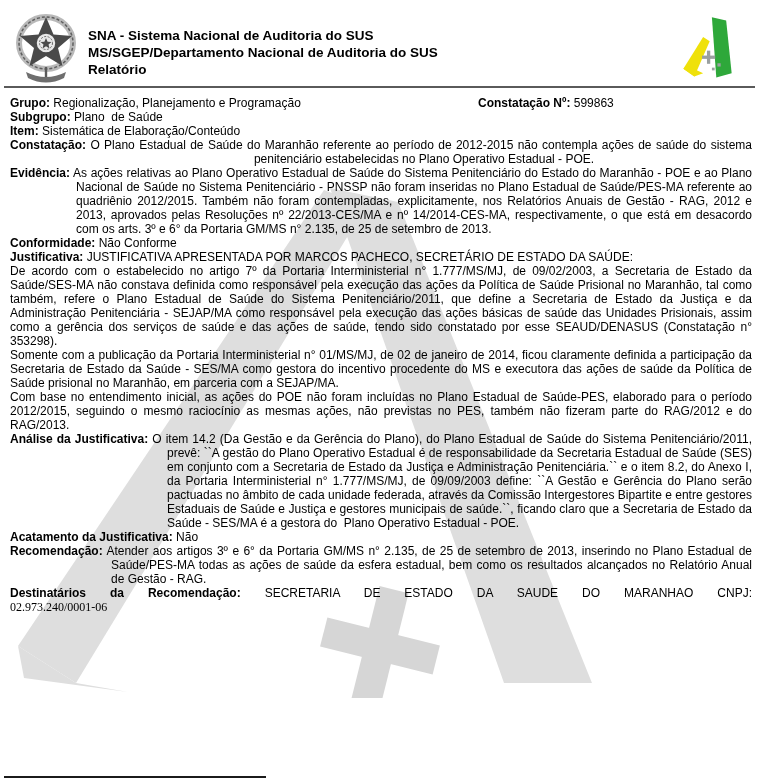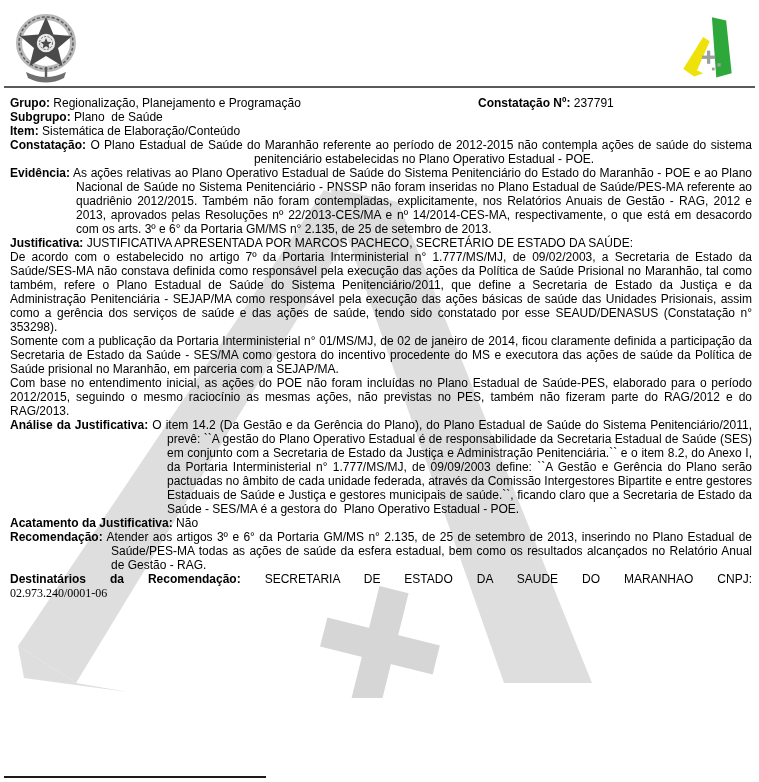--- a/index.html
+++ b/index.html
@@ -58,20 +58,25 @@
       <ellipse cx="32" cy="31" rx="27" ry="26" fill="none" stroke-width="6" opacity="0.6" stroke="#8a8a8a"></ellipse>
       <ellipse cx="32" cy="31" rx="27" ry="26" fill="none" stroke="#5f5f5f" stroke-width="1.5" stroke-dasharray="3 2"></ellipse>
       <polygon points="32,5 39.5,22.5 58,24 44,36 48.5,54 32,44 15.5,54 20,36 6,24 24.5,22.5" fill="#4a4a4a"></polygon>
       <circle cx="32" cy="31" r="10" fill="#e8e8e8" stroke="#4a4a4a" stroke-width="1.5"></circle>
       <circle cx="32" cy="31" r="6.5" fill="none" stroke="#6a6a6a" stroke-width="1" stroke-dasharray="2 1.5"></circle>
       <polygon fill="#4a4a4a" points="32,26 33.6,29.8 37.5,30 34.5,32.6 35.5,36.4 32,34.2 28.5,36.4 29.5,32.6 26.5,30 30.4,29.8"></polygon>
       <rect x="30.8" y="55" width="2.4" height="10" fill="#5a5a5a"></rect>
       <path d="M12,60 Q32,70 52,60 L50,66 Q32,75 14,66 Z" fill="#6e6e6e"></path>
     </svg>
 
+    <div class="titles">
+      <div>SNA - Sistema Nacional de Auditoria do SUS</div>
+      <div>MS/SGEP/Departamento Nacional de Auditoria do SUS</div>
+      <div>Relatório</div>
+    </div>
 
     <svg class="logo-right" width="66" height="68" viewBox="0 0 60 62" aria-hidden="true">
       <polygon points="29,2 42,5 47,53 33,57" fill="#2ea83a"></polygon>
       <polygon points="21,20 27,24 13,56 3,49" fill="#efe10a"></polygon>
       <polygon points="3,49 13,56 21,53 6,46" fill="#efe10a"></polygon>
       <g>
         <rect x="20" y="37" width="12" height="3" fill="#9aa0a0"></rect>
         <rect x="24.5" y="32.5" width="3" height="12" fill="#9aa0a0"></rect>
         <rect x="34" y="44" width="3" height="3" fill="#9aa0a0"></rect>
         <rect x="29" y="48" width="2.5" height="2.5" fill="#9aa0a0"></rect>
@@ -81,21 +86,21 @@
     <div class="hrule"></div>
   </div>
 
   <div class="content">
 
     <div class="field row-grupo">
       <span class="lbl">Grupo:</span>
       <span class="val">Regionalização, Planejamento e Programação</span>
       <span class="const-no">
         <span class="lbl">Constatação Nº:</span>
-        <span class="val">237791</span>
+        <span class="val">599863</span>
       </span>
     </div>
 
     <div class="field">
       <span class="lbl">Subgrupo:</span>
       <span class="val">Plano &nbsp;de Saúde</span>
     </div>
 
     <div class="field">
       <span class="lbl">Item:</span>
@@ -106,20 +111,24 @@
       <span class="lbl">Constatação:</span>
       <span class="val">O Plano Estadual de Saúde do Maranhão referente ao período de 2012-2015 não contempla ações de saúde do sistema penitenciário estabelecidas no Plano Operativo Estadual - POE.</span>
     </div>
 
     <div class="field f-evid">
       <span class="lbl">Evidência:</span>
       <span class="val">As ações relativas ao Plano Operativo Estadual de Saúde do Sistema Penitenciário do Estado do Maranhão - POE e ao Plano Nacional de Saúde no Sistema Penitenciário - PNSSP não foram inseridas no Plano Estadual de Saúde/PES-MA referente ao quadriênio 2012/2015. Também não foram contempladas, explicitamente, nos Relatórios Anuais de Gestão - RAG, 2012 e 2013, aprovados pelas Resoluções nº 22/2013-CES/MA e nº 14/2014-CES-MA, respectivamente, o que está em desacordo com os arts. 3º e 6° da Portaria GM/MS n° 2.135, de 25 de setembro de 2013.</span>
     </div>
 
 
+    <div class="field">
+      <span class="lbl">Conformidade:</span>
+      <span class="val">Não Conforme</span>
+    </div>
 
     <div class="field">
       <span class="lbl">Justificativa:</span>
       <span class="val">JUSTIFICATIVA APRESENTADA POR MARCOS PACHECO, SECRETÁRIO DE ESTADO DA SAÚDE:</span>
     </div>
     <div class="just-par">De acordo com o estabelecido no artigo 7º da Portaria Interministerial n° 1.777/MS/MJ, de 09/02/2003, a Secretaria de Estado da Saúde/SES-MA não constava definida como responsável pela execução das ações da Política de Saúde Prisional no Maranhão, tal como também, refere o Plano Estadual de Saúde do Sistema Penitenciário/2011, que define a Secretaria de Estado da Justiça e da Administração Penitenciária - SEJAP/MA como responsável pela execução das ações básicas de saúde das Unidades Prisionais, assim como a gerência dos serviços de saúde e das ações de saúde, tendo sido constatado por esse SEAUD/DENASUS (Constatação n° 353298).</div>
     <div class="just-par">Somente com a publicação da Portaria Interministerial n° 01/MS/MJ, de 02 de janeiro de 2014, ficou claramente definida a participação da Secretaria de Estado da Saúde - SES/MA como gestora do incentivo procedente do MS e executora das ações de saúde da Política de Saúde prisional no Maranhão, em parceria com a SEJAP/MA.</div>
     <div class="just-par">Com base no entendimento inicial, as ações do POE não foram incluídas no Plano Estadual de Saúde-PES, elaborado para o período 2012/2015, seguindo o mesmo raciocínio as mesmas ações, não previstas no PES, também não fizeram parte do RAG/2012 e do RAG/2013.</div>
 
     <div class="field f-analise">

